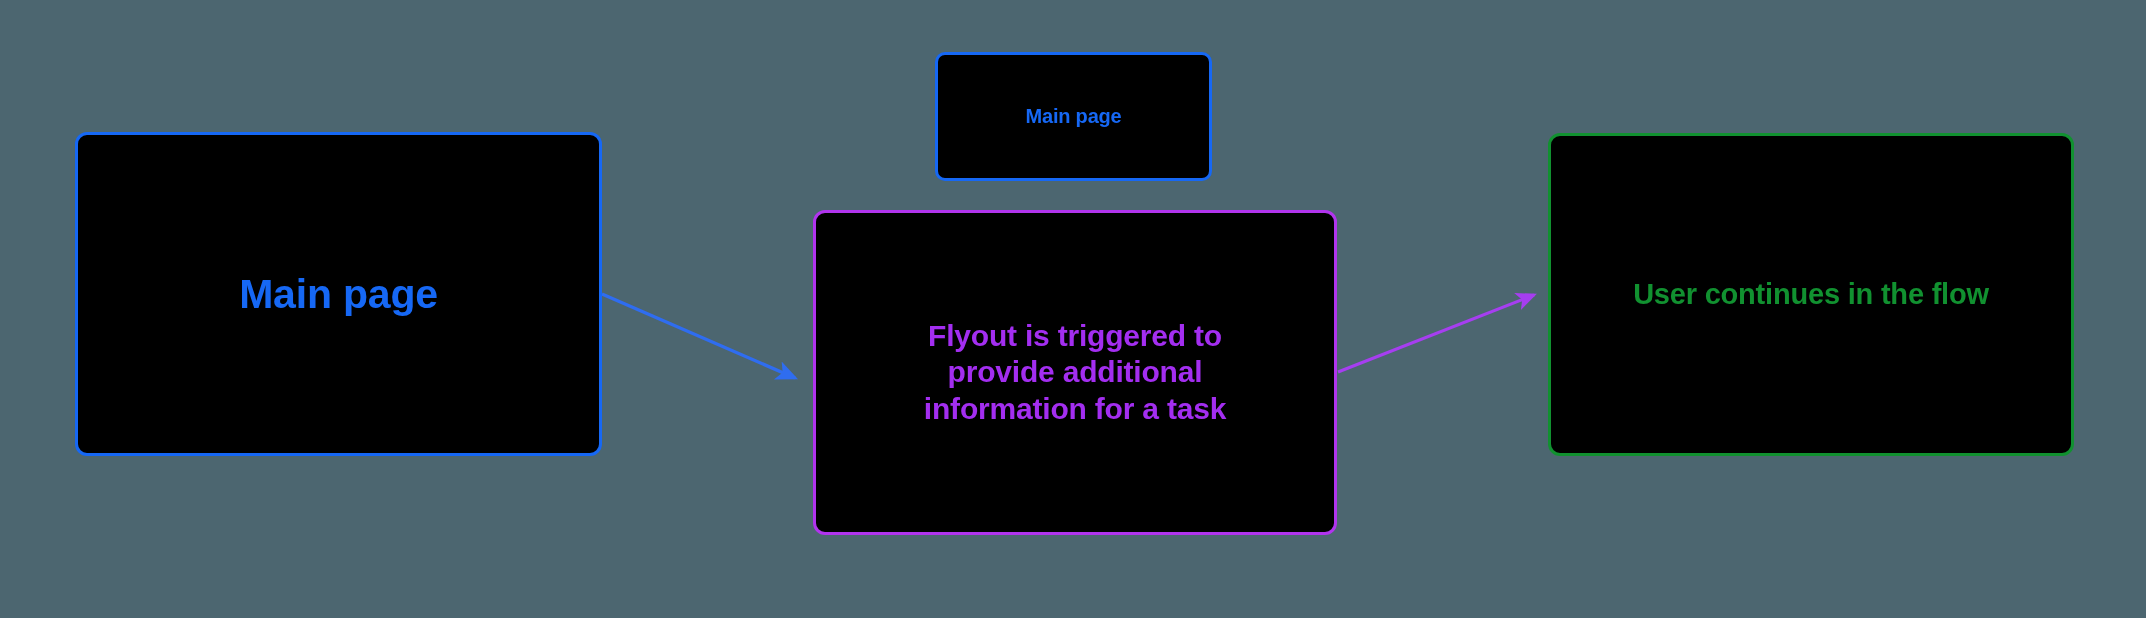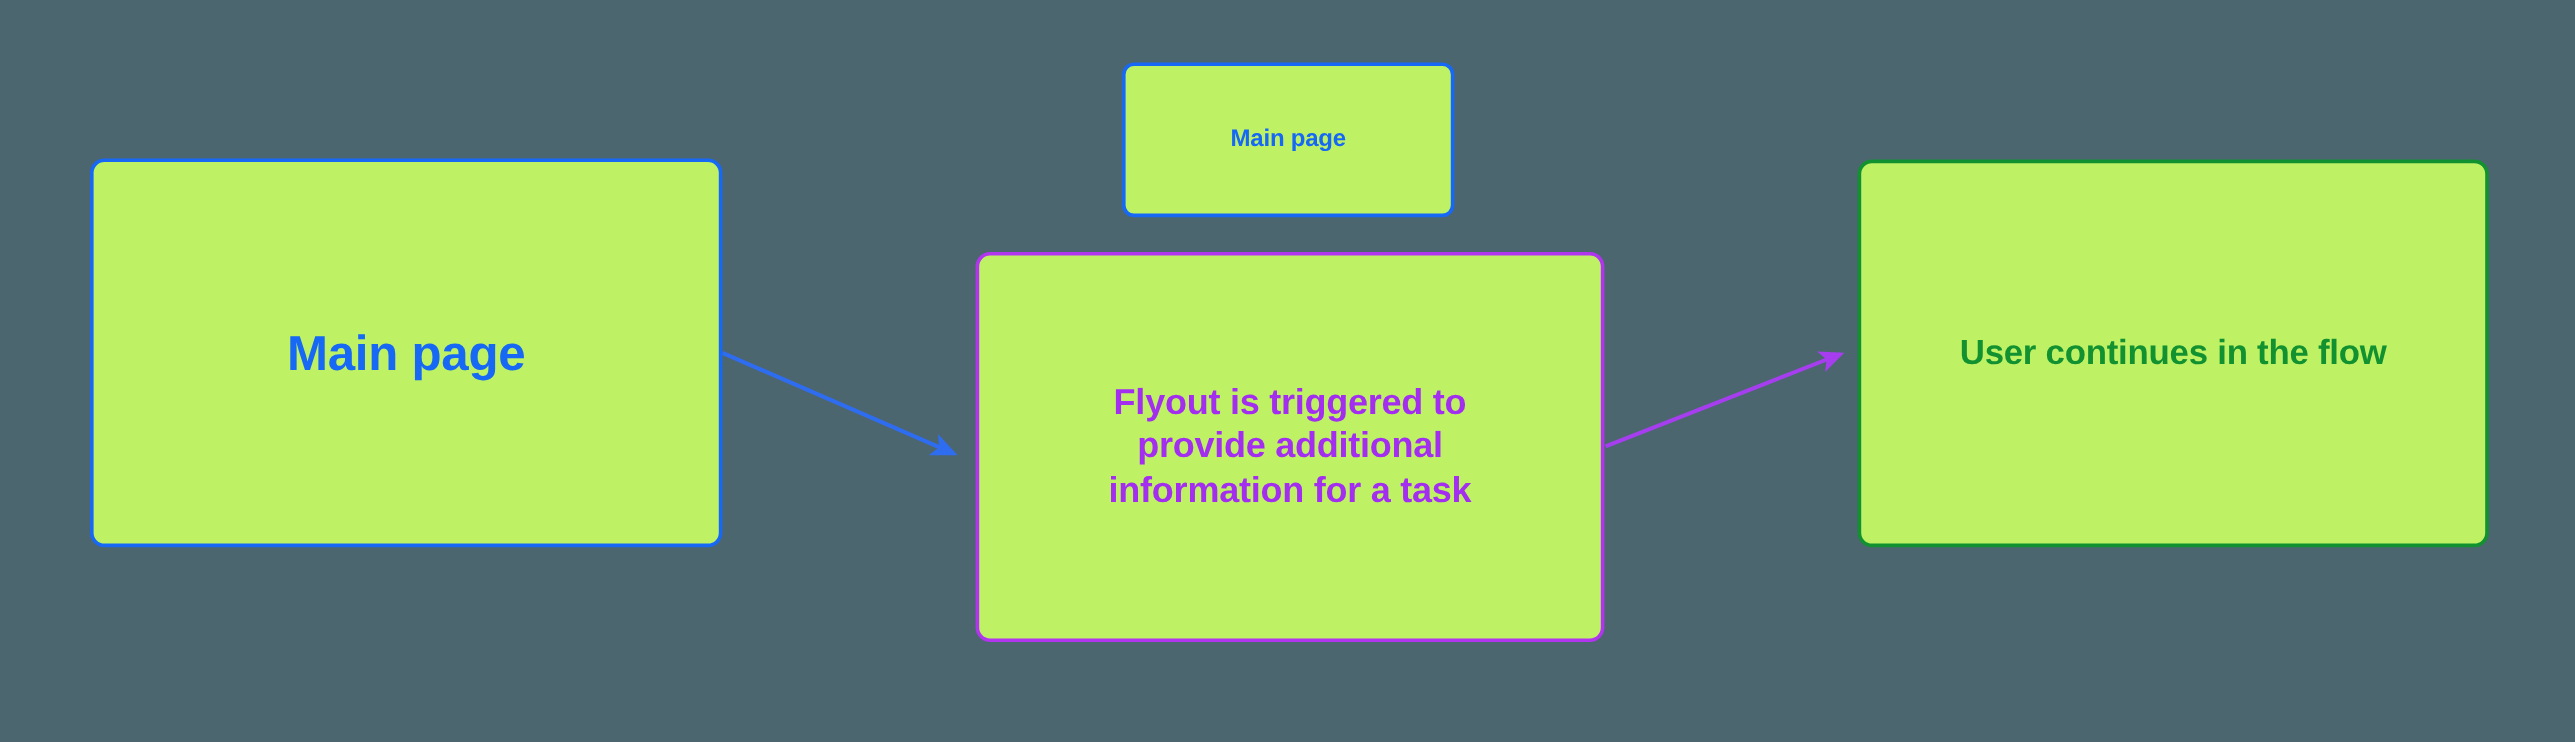--- a/index.html
+++ b/index.html
@@ -18,21 +18,21 @@
     position: absolute;
     left: 0;
     top: 0;
     width: 2146px;
     height: 618px;
     background: #4c6670;
   }
   .node {
     position: absolute;
     box-sizing: border-box;
-    background: #bef264;
+    background: #000000;
     border-radius: 12px;
     display: flex;
     align-items: center;
     justify-content: center;
     text-align: center;
   }
   .node-label {
     font-weight: bold;
     line-height: 1.33;
     letter-spacing: -0.2px;

